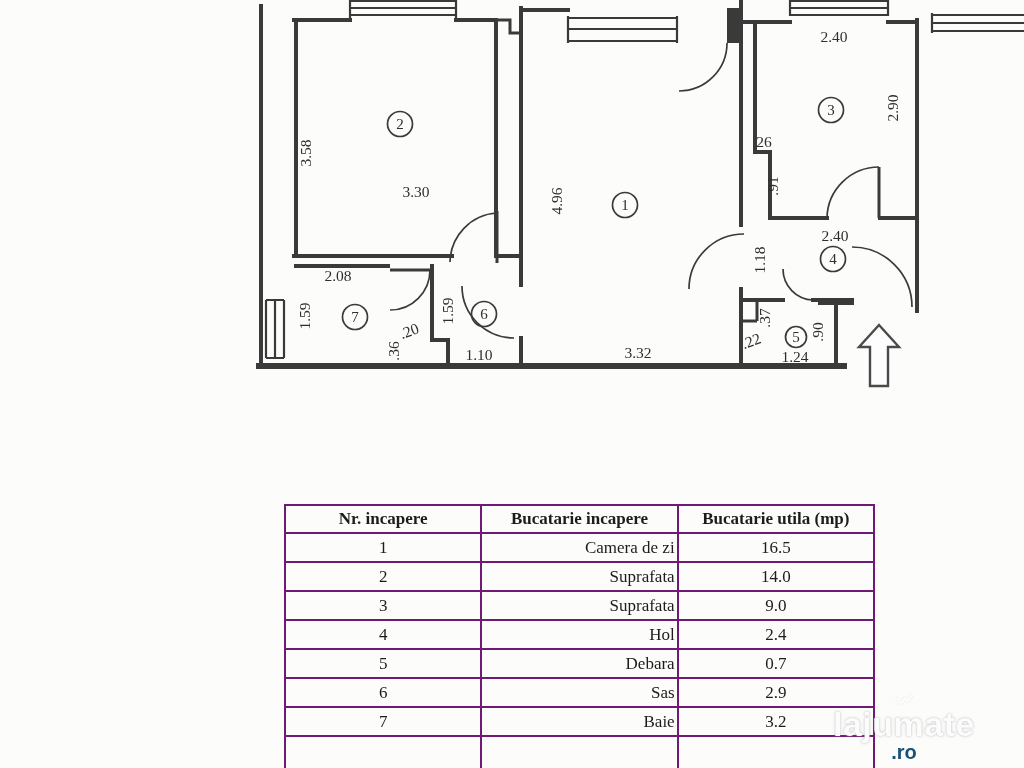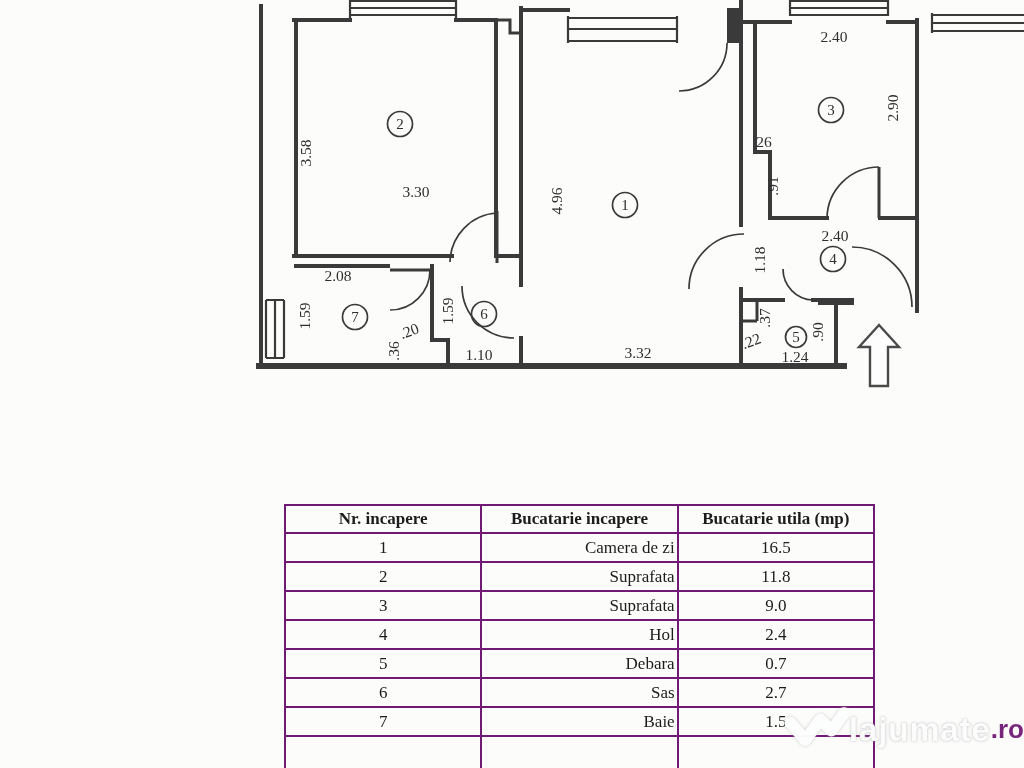--- a/index.html
+++ b/index.html
@@ -36,30 +36,31 @@
   }
   table.rooms th{font-weight:bold;text-align:center;height:26px;}
   td.c-nr{width:110px;text-align:center;height:27px;}
   td.c-name{width:288px;text-align:right;padding-left:42px;}
   td.c-area{width:181px;text-align:center;}
   tr.empty-row td{height:40px;}
   .watermark{
     position:absolute;left:784px;top:694px;width:240px;height:70px;
     display:flex;align-items:center;
     font-family:"Liberation Sans", sans-serif;
+    flex-direction:column;
   }
   .wm-text{
     font-size:34px;font-weight:bold;letter-spacing:.5px;
     color:rgba(255,255,255,.95);
     text-shadow:0 0 3px rgba(160,165,163,.55), 0 0 1px rgba(150,155,152,.5);
     line-height:1;
   }
   .wm-tld{
-    font-size:26px;font-weight:bold;
-    color:#701a75;opacity:.95;
+    font-size:20px;font-weight:bold;
+    color:#0c4a6e;opacity:.95;
     text-shadow:0 0 2px rgba(255,255,255,.8);
   }
 </style>
 </head>
 <body>
 
 <div class="page">
 
   <svg class="plan-svg" width="1024" height="420" viewBox="0 0 1024 420">
 
@@ -219,46 +220,46 @@
         <th>Bucatarie utila (mp)</th>
       </tr>
       <tr>
         <td class="c-nr">1</td>
         <td class="c-name">Camera de zi</td>
         <td class="c-area">16.5</td>
       </tr>
       <tr>
         <td class="c-nr">2</td>
         <td class="c-name">Suprafata</td>
-        <td class="c-area">11.8</td>
+        <td class="c-area">14.0</td>
       </tr>
       <tr>
         <td class="c-nr">3</td>
         <td class="c-name">Suprafata</td>
         <td class="c-area">9.0</td>
       </tr>
       <tr>
         <td class="c-nr">4</td>
         <td class="c-name">Hol</td>
         <td class="c-area">2.4</td>
       </tr>
       <tr>
         <td class="c-nr">5</td>
         <td class="c-name">Debara</td>
         <td class="c-area">0.7</td>
       </tr>
       <tr>
         <td class="c-nr">6</td>
         <td class="c-name">Sas</td>
-        <td class="c-area">2.7</td>
+        <td class="c-area">2.9</td>
       </tr>
       <tr>
         <td class="c-nr">7</td>
         <td class="c-name">Baie</td>
-        <td class="c-area">1.5</td>
+        <td class="c-area">3.2</td>
       </tr>
       <tr class="empty-row">
         <td class="c-nr"></td>
         <td class="c-name"></td>
         <td class="c-area"></td>
       </tr>
     </tbody>
       </table>
   </div>
 

